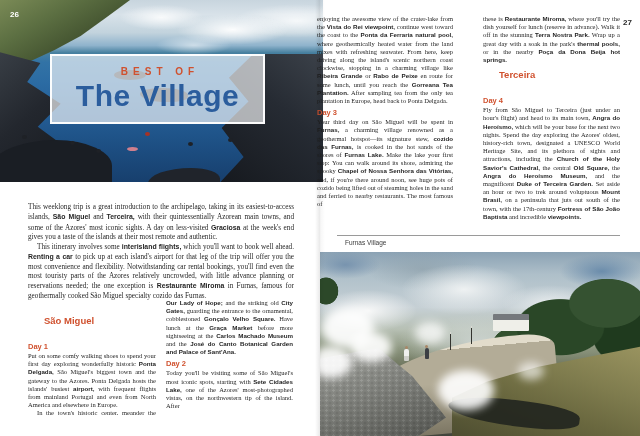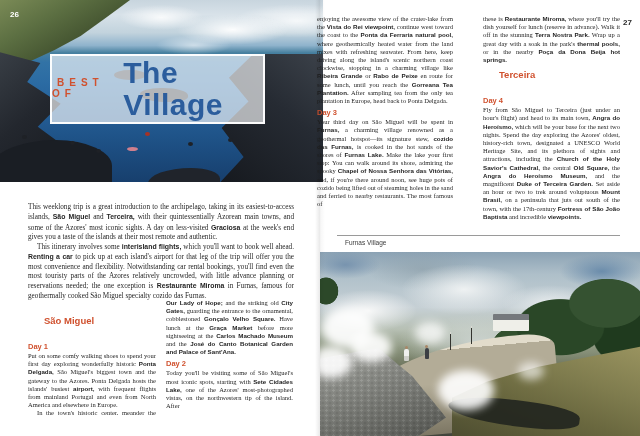--- a/index.html
+++ b/index.html
@@ -31,21 +31,21 @@
   .hero-rock-mid1{position:absolute;left:140px;top:88px;width:48px;height:14px;background:#2b2f36;border-radius:45% 55% 40% 60%;}
   .hero-rock-mid2{position:absolute;left:114px;top:70px;width:32px;height:10px;background:#343941;border-radius:50%;}
   .hero-rock-bl{position:absolute;left:-12px;bottom:-16px;width:124px;height:58px;background:#1a1e24;border-radius:55% 45% 0 0;}
   .hero-rock-bm{position:absolute;left:148px;bottom:-12px;width:72px;height:26px;background:#20242b;border-radius:60% 40% 0 0;}
   .swimmer{position:absolute;width:5px;height:4px;border-radius:50%;background:#1e2126;}
   .swimmer.red{background:#a63226;}
   .float-pink{position:absolute;left:127px;top:147px;width:11px;height:4px;border-radius:50%;background:#cf7f8d;}
   
   .title-box{position:absolute;left:50px;top:54px;width:215px;height:70px;box-sizing:border-box;
     background:rgba(250,252,253,0.66);border:2px solid rgba(255,255,255,0.95);
-    display:flex;flex-direction:row;align-items:center;justify-content:center;}
+    display:flex;flex-direction:column;align-items:center;justify-content:center;}
   .best-of{font-family:"Liberation Sans",sans-serif;font-weight:700;font-size:10px;
     letter-spacing:5px;text-indent:5px;color:#d0512e;margin-bottom:3px;}
   .book-title{font-family:"Liberation Sans",sans-serif;font-weight:700;font-size:30px;
     line-height:32px;color:#2b5d9d;letter-spacing:0.5px;}
   
   .pagenum{position:absolute;font-family:Liberation Sans, sans-serif;font-weight:700;font-size:8px;}
   .pagenum-left{left:10px;top:10px;color:#ffffff;}
   .pagenum-right{right:8px;top:8px;color:#2a2a2a;margin-top:10px;}
   .fold{position:absolute;left:315px;top:0;width:10px;height:436px;pointer-events:none;
     background:linear-gradient(90deg,rgba(0,0,0,0) 0%,rgba(0,0,0,0.08) 45%,rgba(0,0,0,0.03) 58%,rgba(0,0,0,0) 100%);}

